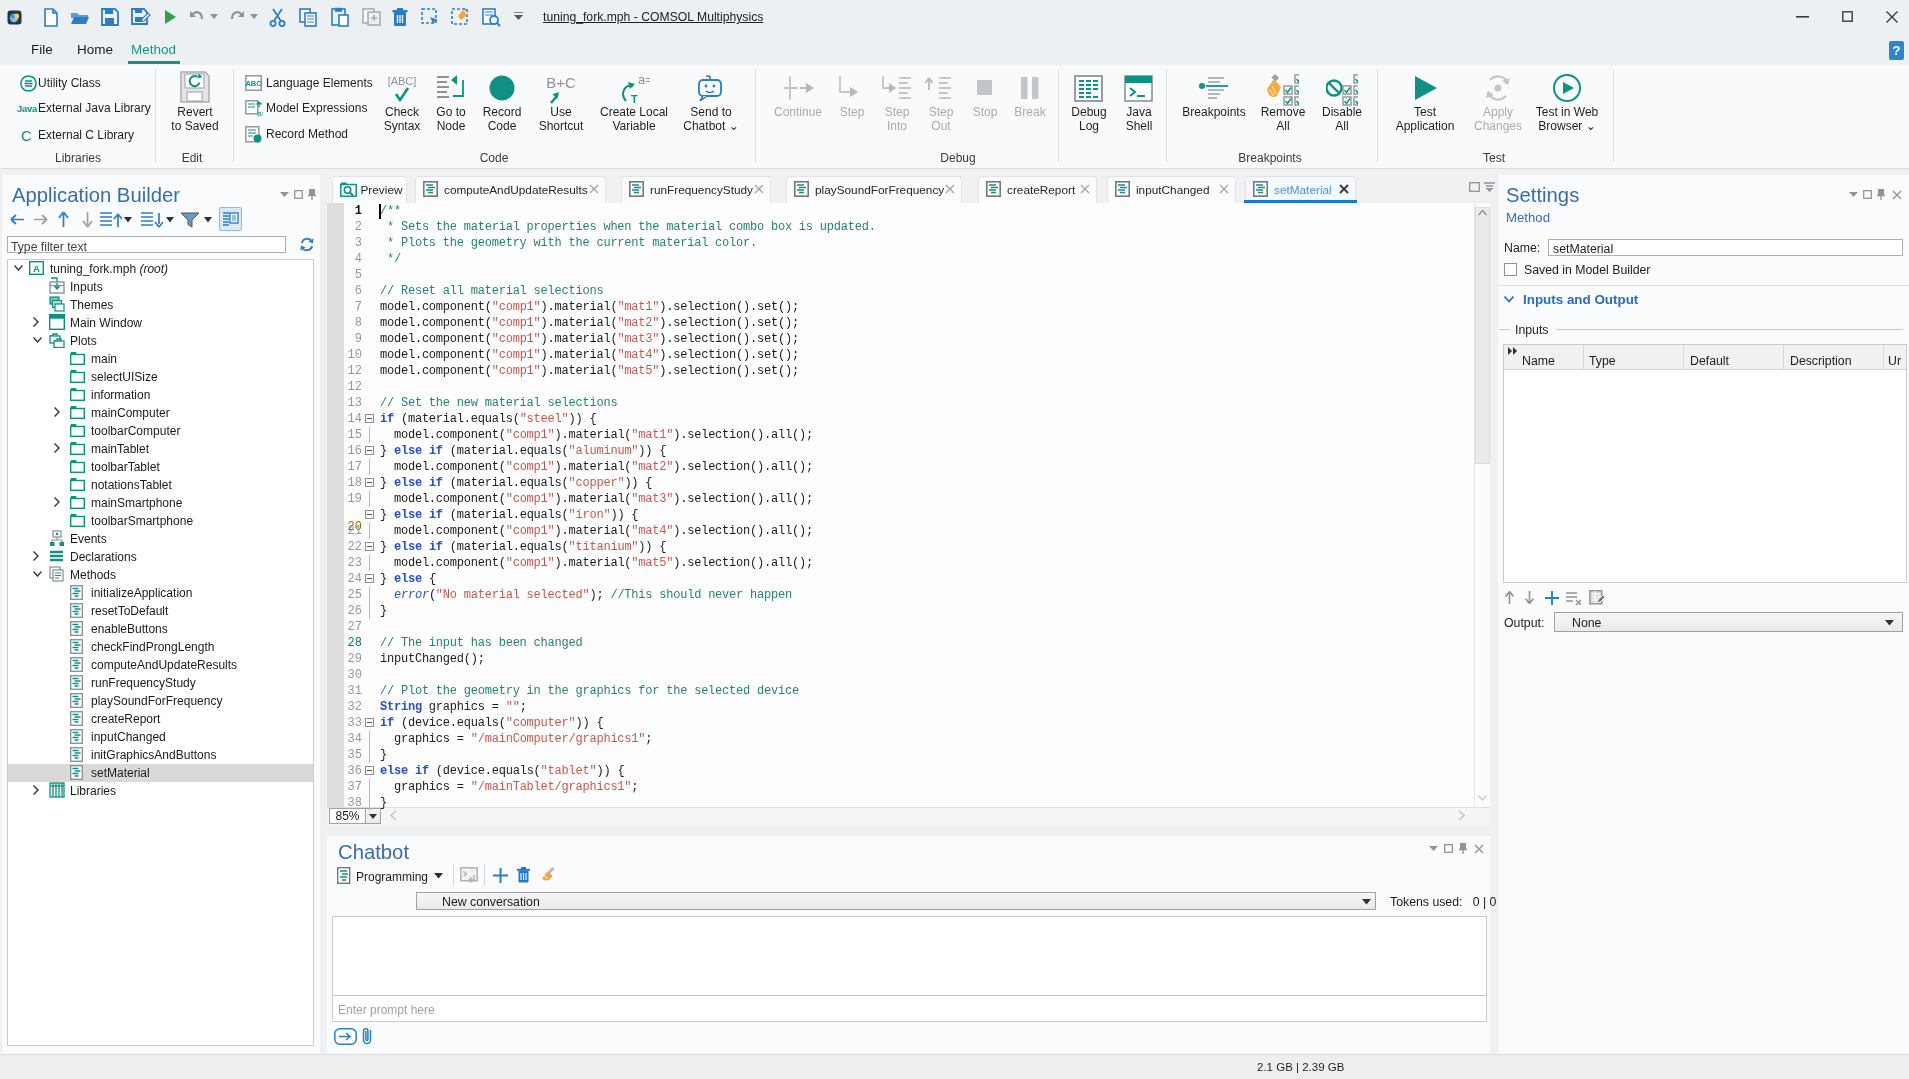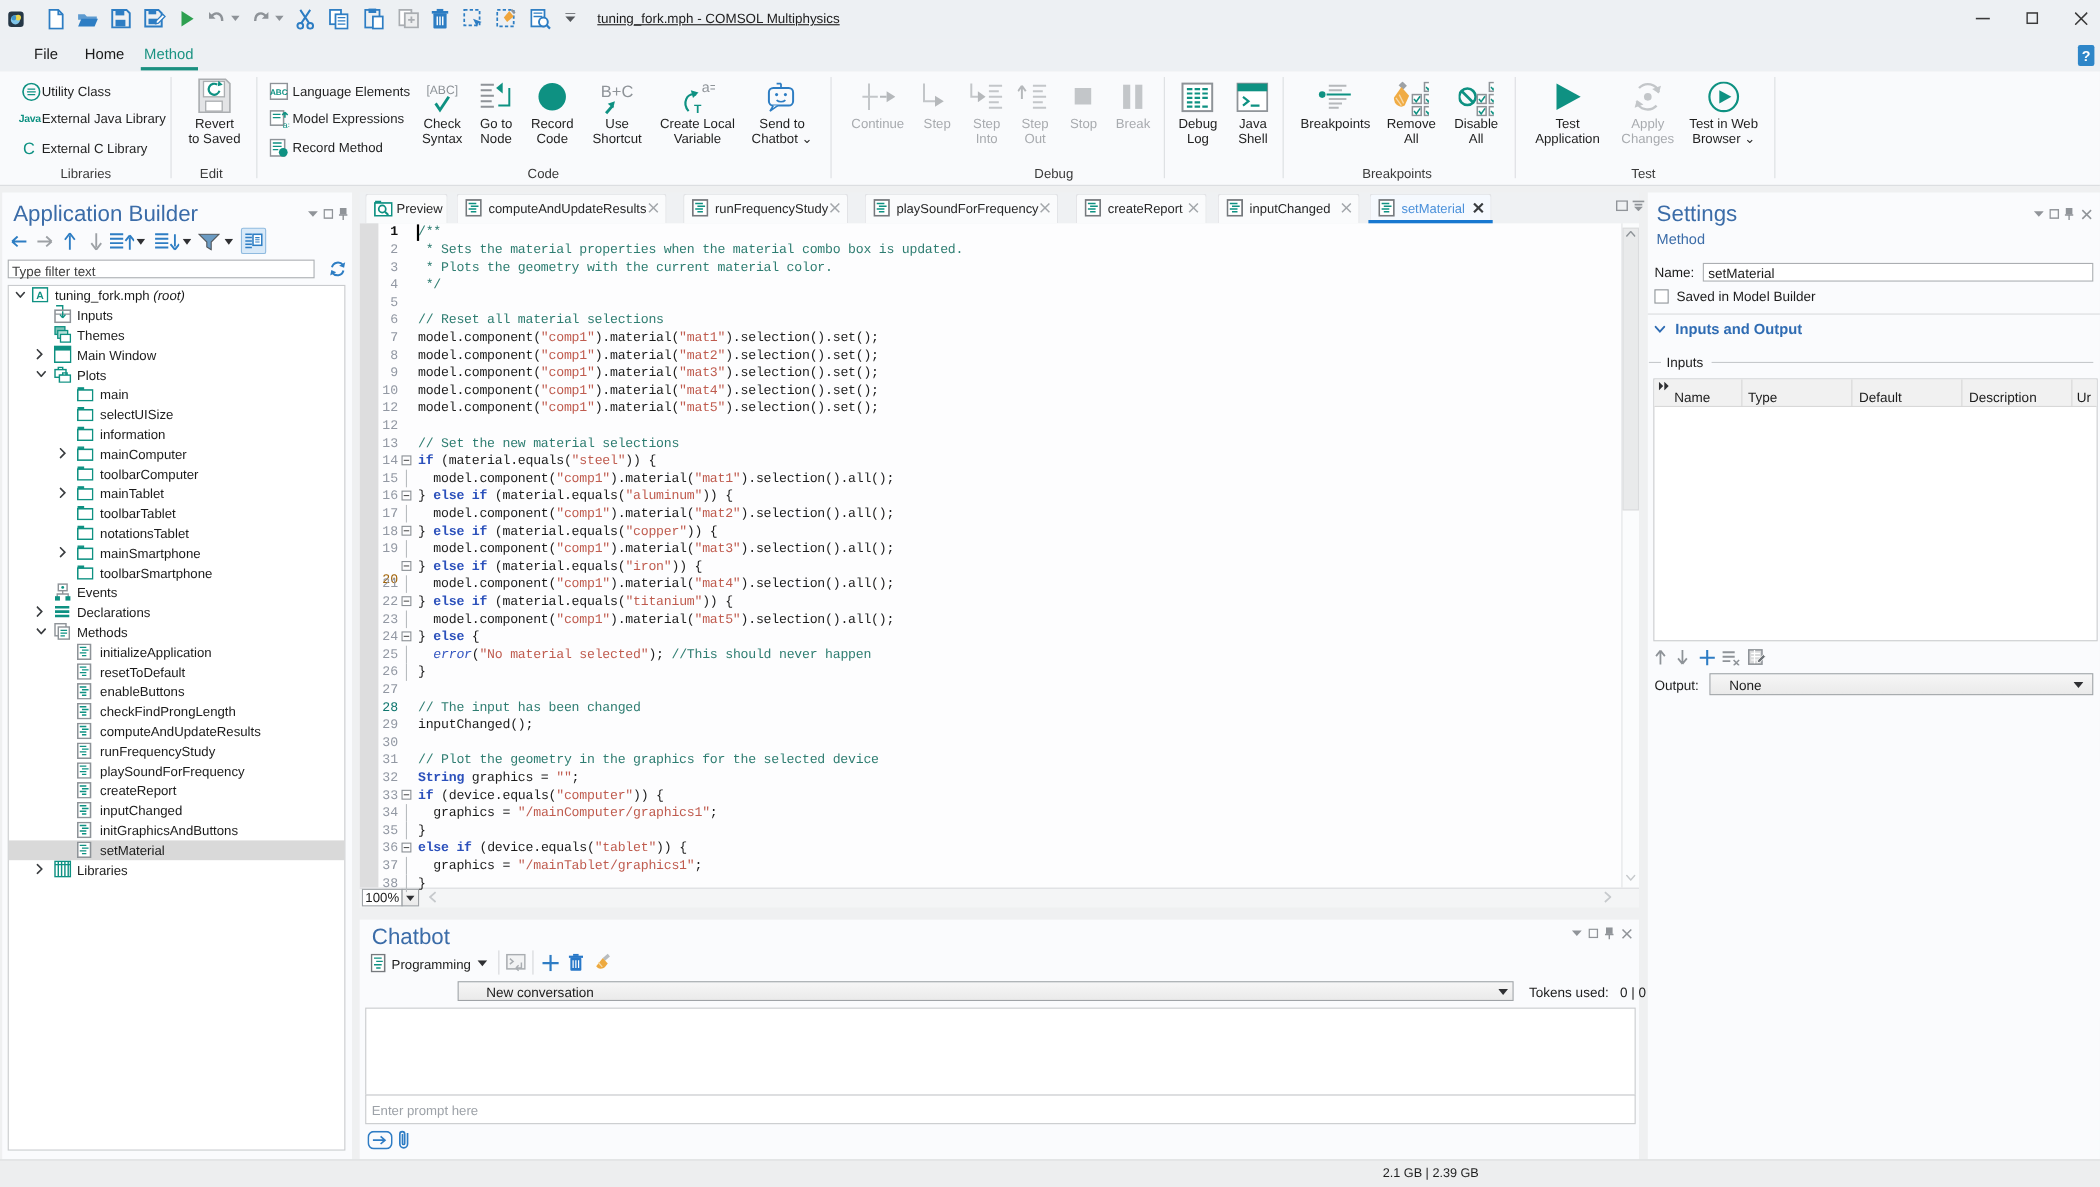--- a/index.html
+++ b/index.html
@@ -666,21 +666,21 @@
 <div class="abs" style="left:327px;top:203px;width:17px;height:604px;background:#DDDDDE"></div>
 <div class="abs" style="left:1474px;top:203px;width:16px;height:604px;background:#FBFCFD;border-left:1px solid #E3E4E6"></div>
 <div class="abs" style="left:1475px;top:207px;width:15px;height:257px;background:#E9EAEB;border:1px solid #DBDCDE"></div>
 <svg class="abs" style="left:1478px;top:210px" width="9" height="6" viewBox="0 0 9 6">
     <path d="M0.5 5 l4 -4.5 4 4.5" fill="none" stroke="#8E9398" stroke-width="1.3"></path>
   </svg>
 <svg class="abs" style="left:1478px;top:795px" width="9" height="6" viewBox="0 0 9 6">
     <path d="M0.5 0.5 l4 4.5 4 -4.5" fill="none" stroke="#C6C9CC" stroke-width="1.3"></path>
   </svg>
 <div class="abs" style="left:327px;top:807px;width:1163px;height:18px;background:#F4F5F6;border-top:1px solid #DDDEE0"></div>
-<div class="abs" style="left:329px;top:808px;width:37px;height:16px;background:#FFF;border:1px solid #9FA3A7;font-size:12px;text-align:center;line-height:15px">100%</div>
+<div class="abs" style="left:329px;top:808px;width:37px;height:16px;background:#FFF;border:1px solid #9FA3A7;font-size:12px;text-align:center;line-height:15px">85%</div>
 <div class="abs combo" style="left:365px;top:808px;width:16px;height:16px"></div>
 <svg class="abs" style="left:369px;top:814px" width="8" height="5" viewBox="0 0 8 5">
     <path d="M0 0 h8 l-4 5 z" fill="#2F3033"></path>
   </svg>
 <svg class="abs" style="left:390px;top:810px" width="7" height="11" viewBox="0 0 7 11">
     <path d="M6 1 l-5 4.5 5 4.5" fill="none" stroke="#C6C9CC" stroke-width="1.6"></path>
   </svg>
 <svg class="abs" style="left:1458px;top:810px" width="7" height="11" viewBox="0 0 7 11">
     <path d="M1 1 l5 4.5 -5 4.5" fill="none" stroke="#C6C9CC" stroke-width="1.6"></path>
   </svg>

